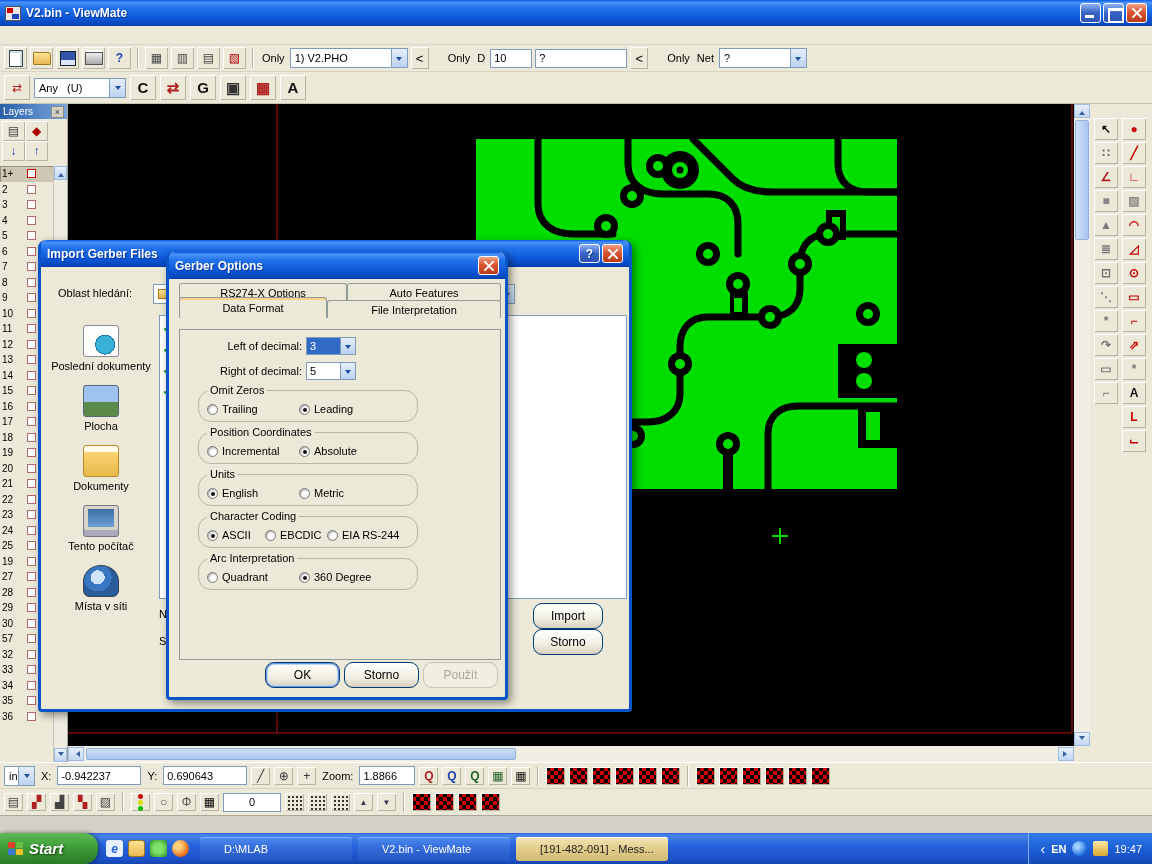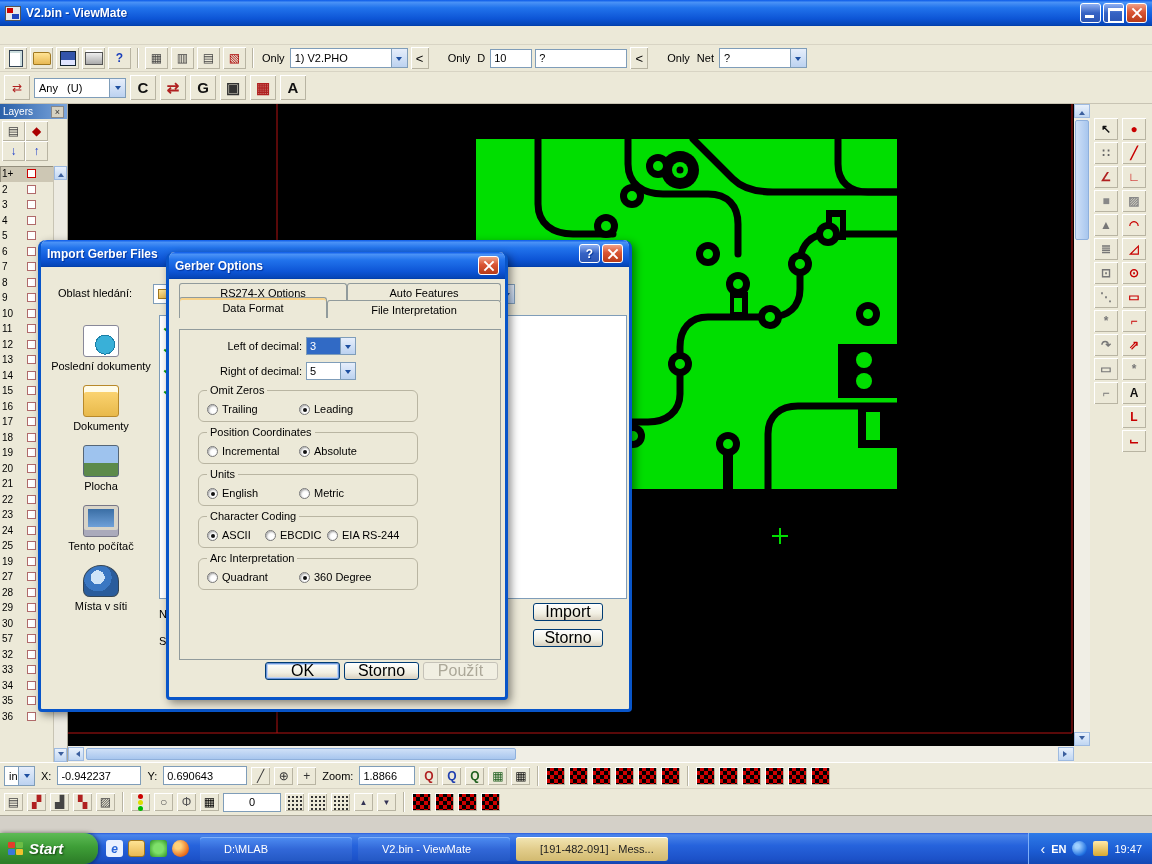--- a/index.html
+++ b/index.html
@@ -106,36 +106,36 @@
 .tray{margin-left:auto;height:31px;display:flex;align-items:center;gap:6px;padding:0 10px 0 12px;
  background:linear-gradient(180deg,#2E7BE8,#1B5BD2 60%,#1348B4);border-left:1px solid #7FAFF8;color:#fff}
 .tray-ic{width:15px;height:15px;border-radius:2px}
 
 
 .xp-win{position:absolute;border:3px solid #0855C9;border-top:0;border-radius:8px 8px 4px 4px;background:#ECE9D8;box-shadow:3px 3px 8px rgba(0,0,0,.45)}
 .xp-title{height:27px;border-radius:6px 6px 0 0;display:flex;align-items:center;padding:0 6px;color:#fff;font-weight:bold;font-size:12px;text-shadow:1px 1px 1px #00339a;
  background:linear-gradient(180deg,#0A59E8 0%,#4A92F6 9%,#2173EC 30%,#0D55D6 72%,#0646B8 95%,#003CA6 100%)}
 .xp-title .cap{width:21px;height:19px}
 .xp-body{position:relative}
-.xp-btn{height:18px;min-width:70px;border:1px solid #003C74;border-radius:3px;background:linear-gradient(180deg,#fff,#F1EFE2 60%,#D8D0BF);font-size:16px;display:flex;align-items:center;justify-content:center}
+.xp-btn{height:26px;min-width:70px;border:1px solid #003C74;border-radius:9px;background:linear-gradient(180deg,#fff,#F1EFE2 60%,#D8D0BF);font-size:12px;display:flex;align-items:center;justify-content:center}
 .xp-btn.default{box-shadow:0 0 0 1px #6e95d8 inset, 0 0 0 2px #bcd4f6 inset}
 .xp-btn.disabled{color:#aca899;border-color:#c5c2b8;background:#F1EFE2}
 
 
 #gerber-dlg{left:166px;top:252px;width:342px;height:448px;z-index:50}
 .tab{position:absolute;height:18px;background:#ECE9D8;border:1px solid #919B9C;border-bottom:none;border-radius:3px 3px 0 0;display:flex;align-items:center;justify-content:center;font-size:11px}
 .tab.active{box-shadow:inset 0 2px 0 #F8D287;z-index:3;height:21px}
 .tab-panel{position:absolute;left:10px;top:69px;width:322px;height:331px;background:#ECE9D8;border:1px solid #919B9C;z-index:2}
 .dec-row{display:flex;align-items:center;margin:7px 0 0 26px;gap:4px}
 .dec-label{width:96px;text-align:right}
 .mini-combo{display:flex;width:50px;height:18px;border:1px solid #7F9DB9;background:#fff}
 .mini-combo .cv{flex:1;display:flex;align-items:center;padding:0 3px}
 .mini-combo .cv.hl{background:#316AC5;color:#fff}
 .mini-combo .ca{width:15px;background:linear-gradient(#E6EEFB,#BCD2F0);border-left:1px solid #7F9DB9;display:flex;align-items:center;justify-content:center}
-.grp{position:relative;width:220px;margin:10px 0 0 18px;border:1px solid #B9B5A2;border-radius:6px;padding:12px 6px 6px 8px}
+.grp{position:relative;width:220px;margin:10px 0 0 18px;border:1px solid #B9B5A2;border-radius:13px;padding:12px 6px 6px 8px}
 .grp-label{position:absolute;left:8px;top:-7px;background:#ECE9D8;padding:0 3px}
 .grp-opts{display:flex;align-items:center}
 .opt{display:flex;align-items:center;gap:4px}
 .opt.w86{width:92px}.opt.w62{width:62px}.opt.w58{width:58px}
 .radio{width:11px;height:11px;border-radius:50%;background:#fff;border:1px solid #777;box-shadow:inset 1px 1px 2px rgba(0,0,0,.35);position:relative;flex:0 0 auto}
 .radio.checked::after{content:"";position:absolute;left:3px;top:3px;width:4px;height:4px;border-radius:50%;background:#111}
 .gd-buttons{position:absolute;left:0;top:415px;width:100%;display:flex;gap:4px;padding-left:96px}
 .gd-buttons .xp-btn{min-width:75px}
 
 
@@ -833,27 +833,27 @@
         <span class="cv"><span class="fold-ic"></span></span>
         <span class="ca">
             <span class="arr-dn"></span>
           </span>
       </span>
       <div class="places">
         <div class="place ic-place-recent-icon">
             <span class="place-ic"></span>
             <span>Poslední dokumenty</span>
           </div>
+          <div class="place ic-place-desktop-icon">
+            <span class="place-ic"></span>
+            <span>Plocha</span>
+          </div>
           <div class="place ic-place-documents-icon">
             <span class="place-ic"></span>
             <span>Dokumenty</span>
-          </div>
-          <div class="place ic-place-desktop-icon">
-            <span class="place-ic"></span>
-            <span>Plocha</span>
           </div>
           <div class="place ic-place-computer-icon">
             <span class="place-ic"></span>
             <span>Tento počítač</span>
           </div>
           <div class="place ic-place-network-icon">
             <span class="place-ic"></span>
             <span>Místa v síti</span>
           </div>
       </div>

